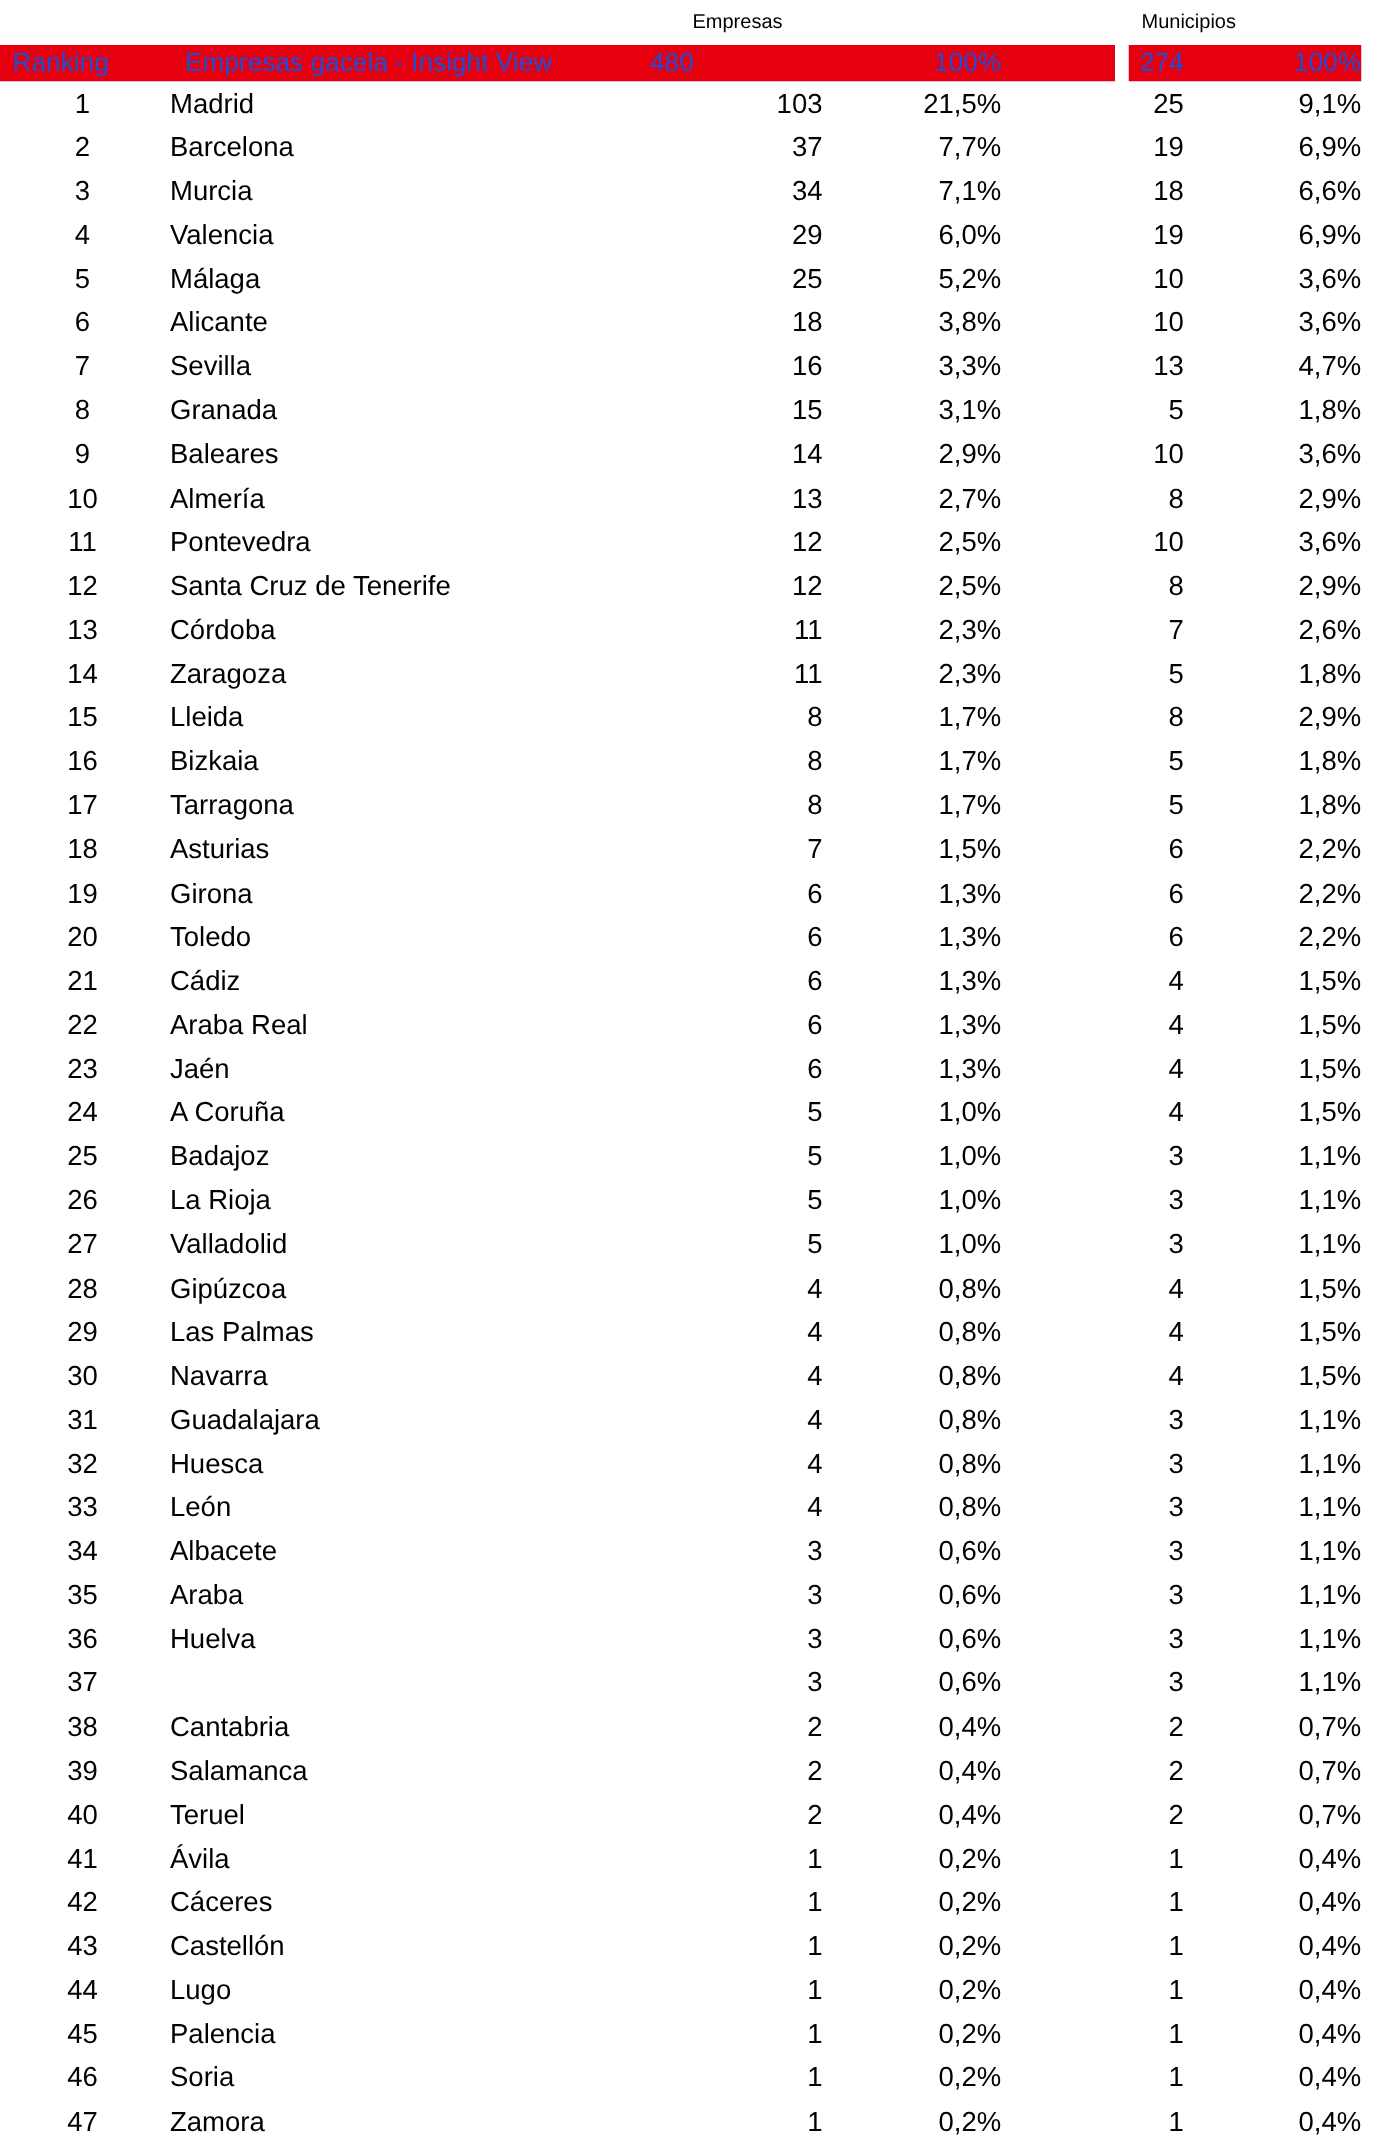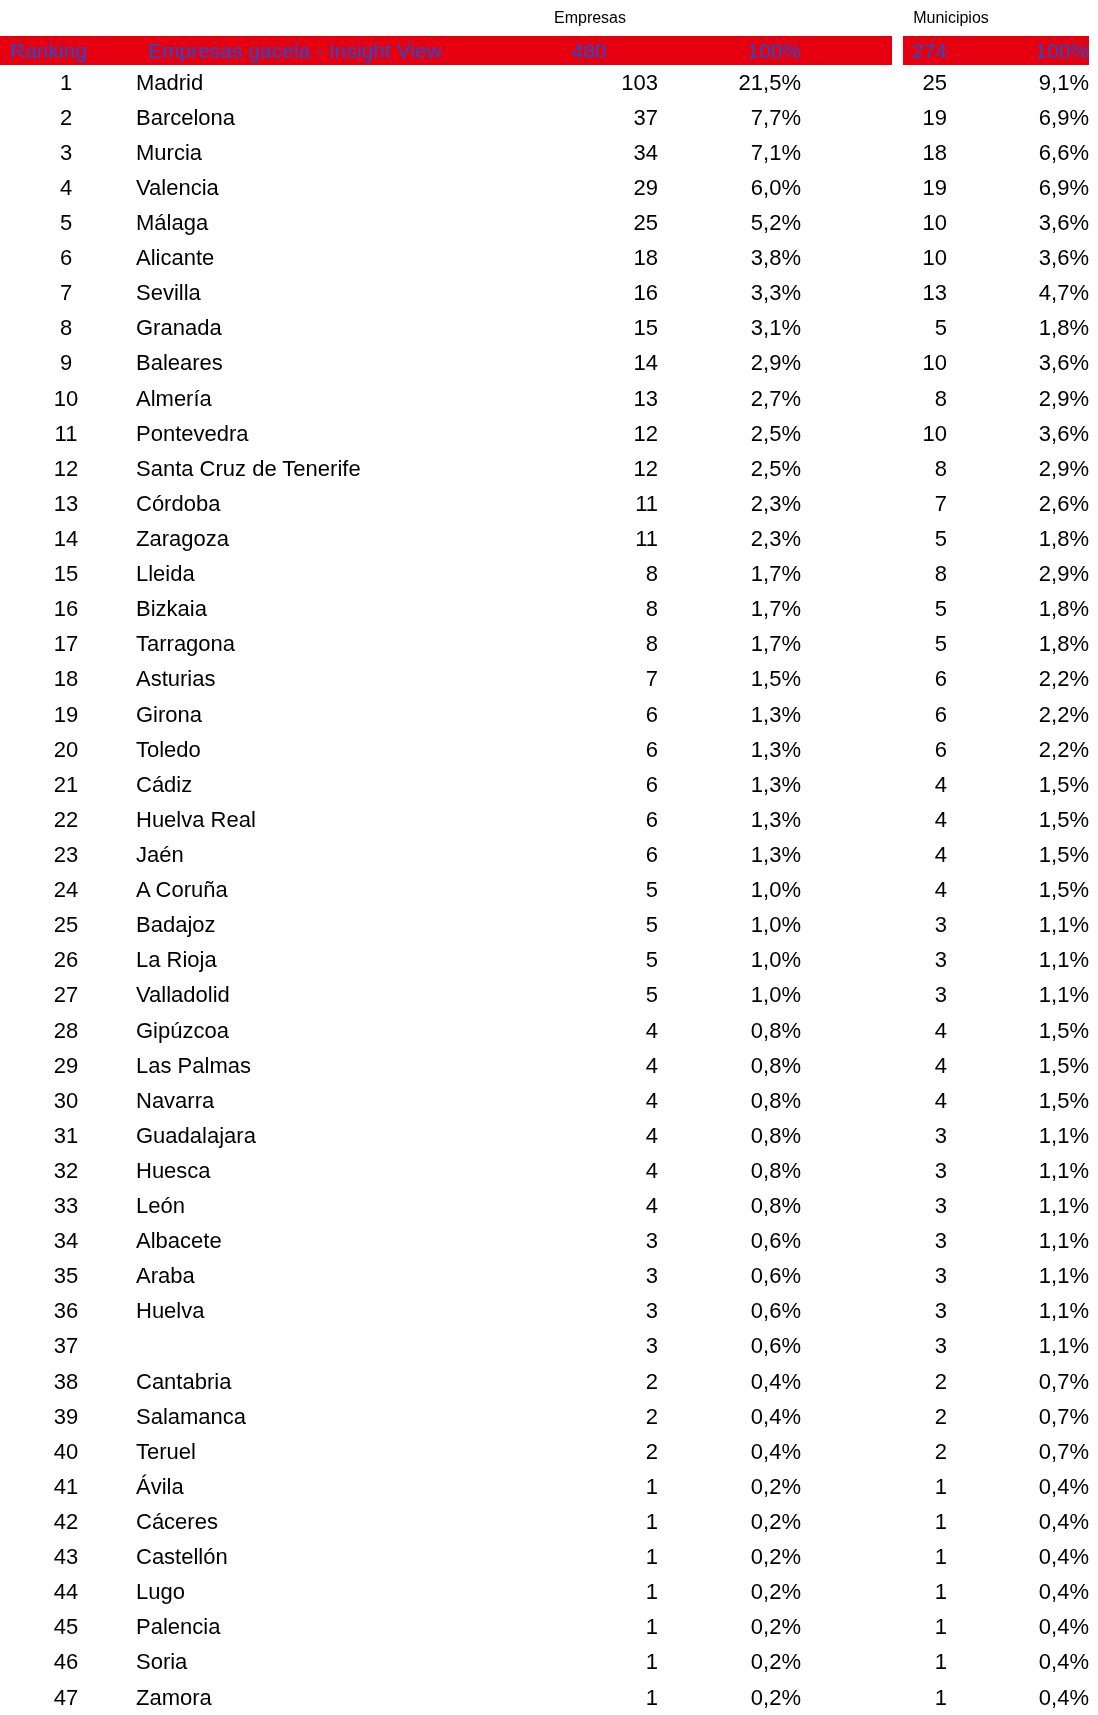--- a/index.html
+++ b/index.html
@@ -61,21 +61,21 @@
   }
   .c-rank  { left: 0;     width: 132px; justify-content: center; }
   .c-name  { left: 136px; width: 370px; justify-content: flex-start; }
   .c-ecnt  { left: 520px; width: 138px; justify-content: flex-end; }
   .c-epct  { left: 680px; width: 121px; justify-content: flex-end; }
   .c-mcnt  { left: 840px; width: 107px; justify-content: flex-end; }
   .c-mpct  { left: 960px; width: 129px; justify-content: flex-end; }
 
   .b-rank  { left: 10px; }
   .b-title { left: 148px; }
-  .b-ecnt  { left: 520px; width: 138px; text-align: center; }
+  .b-ecnt  { left: 520px; width: 138px; text-align: left; }
   .b-epct  { left: 680px; width: 121px; text-align: right; }
   .b-mcnt  { left: 840px; width: 107px; text-align: right; }
   .b-mpct  { left: 960px; width: 129px; text-align: right; }
 </style>
 </head>
 <body>
 
 <div id="screen">
 
   <div id="hdr-empresas" class="group-header">Empresas</div>
@@ -276,21 +276,21 @@
       <div class="cell c-rank">21</div>
       <div class="cell c-name">Cádiz</div>
       <div class="cell c-ecnt">6</div>
       <div class="cell c-epct">1,3%</div>
       <div class="cell c-mcnt">4</div>
       <div class="cell c-mpct">1,5%</div>
     </div>
 
     <div class="table-row">
       <div class="cell c-rank">22</div>
-      <div class="cell c-name">Huelva Real</div>
+      <div class="cell c-name">Araba Real</div>
       <div class="cell c-ecnt">6</div>
       <div class="cell c-epct">1,3%</div>
       <div class="cell c-mcnt">4</div>
       <div class="cell c-mpct">1,5%</div>
     </div>
 
     <div class="table-row">
       <div class="cell c-rank">23</div>
       <div class="cell c-name">Jaén</div>
       <div class="cell c-ecnt">6</div>

